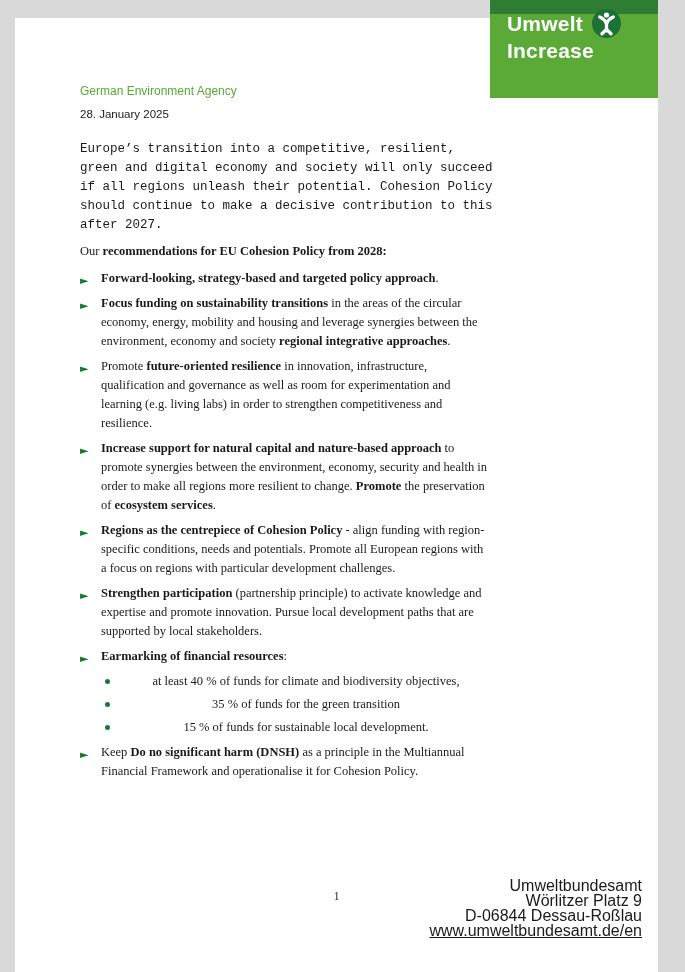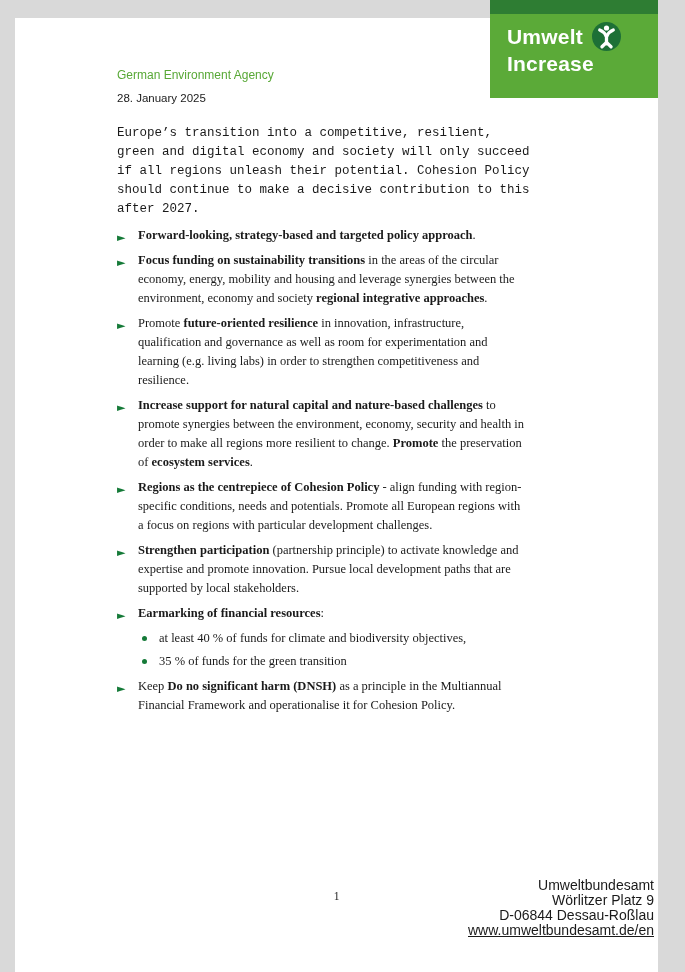--- a/index.html
+++ b/index.html
@@ -26,35 +26,34 @@
     z-index:5;
   }
   .logo-strip {
     position:absolute;
     left:0; top:0;
     width:100%; height:14px;
     background:#2e7d33;
   }
   .logo-content {
     position:absolute;
-    left:17px; top:22px;
+    left:17px; top:9px;
     color:#ffffff;
     font-weight:bold;
     font-size:21px;
     line-height:25px;
     letter-spacing:0.2px;
   }
   .logo-line1 { display:flex; align-items:center; gap:9px; }
   .logo-icon svg { display:block; }
   
   .content {
     position:absolute;
-    left:65px; top:50px;
+    left:65px; top:66px;
     width:414px;
-    margin-left:37px;
   }
   .agency-label {
     color:#58a836;
     font-size:12px;
     margin-bottom:10px;
   }
   .date-label {
     font-size:11.5px;
     margin-bottom:20px;
   }
@@ -89,21 +88,21 @@
     margin-bottom:6px;
     width:410px;
   }
   .tri {
     position:absolute;
     left:0; top:1.5px;
     color:#157a38;
     font-size:11px;
     font-family:"DejaVu Sans", sans-serif;
   }
-  ul.subs { list-style:none; margin-top:6px; }
+  ul.subs { list-style:none; margin-top:6px;text-align:center; }
   ul.subs > li {
     position:relative;
     padding-left:21px;
     margin-bottom:4px;
     line-height:19px;
   }
   .dot {
     position:absolute;
     left:4px; top:7px;
     width:5px; height:5px;
@@ -114,23 +113,23 @@
   .page-number {
     position:absolute;
     left:0; top:872px;
     width:643px;
     text-align:center;
     font-family:"Liberation Serif", serif;
     font-size:11.5px;
   }
   .footer-address {
     position:absolute;
-    right:4px; top:860px;
+    right:16px; top:860px;
     text-align:right;
-    font-size:14px;
+    font-size:16px;
     line-height:15px;
   }
   .footer-link {
     text-decoration:underline;
     color:#1a1a1a;
     cursor:pointer;
     margin-left:32px;
   }
 </style>
 </head>
@@ -138,57 +137,62 @@
 
 <div class="paper">
 
   <div class="content">
     <div class="agency-label">German Environment Agency</div>
     <div class="date-label">28. January 2025</div>
 
 
     <p class="intro">Europe’s transition into a competitive, resilient, green and digital economy and society will only succeed if all regions unleash their potential. Cohesion Policy should continue to make a decisive contribution to this after 2027.</p>
 
+    <p class="lead"><span>Our </span><span class="b">recommendations for EU Cohesion Policy from 2028:</span></p>
 
     <ul class="bullets">
       <li>
         <span class="tri">►</span>
         <span><span class="b">Forward-looking, strategy-based and targeted policy approach</span><span>.</span></span>
       </li>
       <li>
         <span class="tri">►</span>
         <span><span class="b">Focus funding on sustainability transitions</span><span> in the areas of the circular economy, energy, mobility and housing and leverage synergies between the environment, economy and society </span><span class="b">regional integrative approaches</span><span>.</span></span>
       </li>
       <li>
         <span class="tri">►</span>
         <span><span>Promote </span><span class="b">future-oriented resilience</span><span> in innovation, infrastructure, qualification and governance as well as room for experimentation and learning (e.g. living labs) in order to strengthen competitiveness and resilience.</span></span>
       </li>
       <li>
         <span class="tri">►</span>
-        <span><span class="b">Increase support for natural capital and nature-based challenges</span><span> to promote synergies between the environment, economy, security and health in order to make all regions more resilient to change. </span><span class="b">Promote</span><span> the preservation of </span><span class="b">ecosystem services</span><span>.</span></span>
+        <span><span class="b">Increase support for natural capital and nature-based approach</span><span> to promote synergies between the environment, economy, security and health in order to make all regions more resilient to change. </span><span class="b">Promote</span><span> the preservation of </span><span class="b">ecosystem services</span><span>.</span></span>
       </li>
       <li>
         <span class="tri">►</span>
         <span><span class="b">Regions as the centrepiece of Cohesion Policy</span><span> - align funding with region-specific conditions, needs and potentials. Promote all European regions with a focus on regions with particular development challenges.</span></span>
       </li>
       <li>
         <span class="tri">►</span>
         <span><span class="b">Strengthen participation</span><span> (partnership principle) to activate knowledge and expertise and promote innovation. Pursue local development paths that are supported by local stakeholders.</span></span>
       </li>
       <li>
         <span class="tri">►</span>
         <span><span class="b">Earmarking of financial resources</span><span>:</span></span>
         <ul class="subs">
           <li>
             <span class="dot"></span>
             <span>at least 40 % of funds for climate and biodiversity objectives,</span>
           </li>
           <li>
             <span class="dot"></span>
             <span>35 % of funds for the green transition</span>
+          </li>
+          <li>
+            <span class="dot"></span>
+            <span>15 % of funds for sustainable local development.</span>
           </li>
         </ul>
       </li>
       <li>
         <span class="tri">►</span>
         <span><span>Keep </span><span class="b">Do no significant harm (DNSH)</span><span> as a principle in the Multiannual Financial Framework and operationalise it for Cohesion Policy.</span></span>
       </li>
     </ul>
   </div>
 

